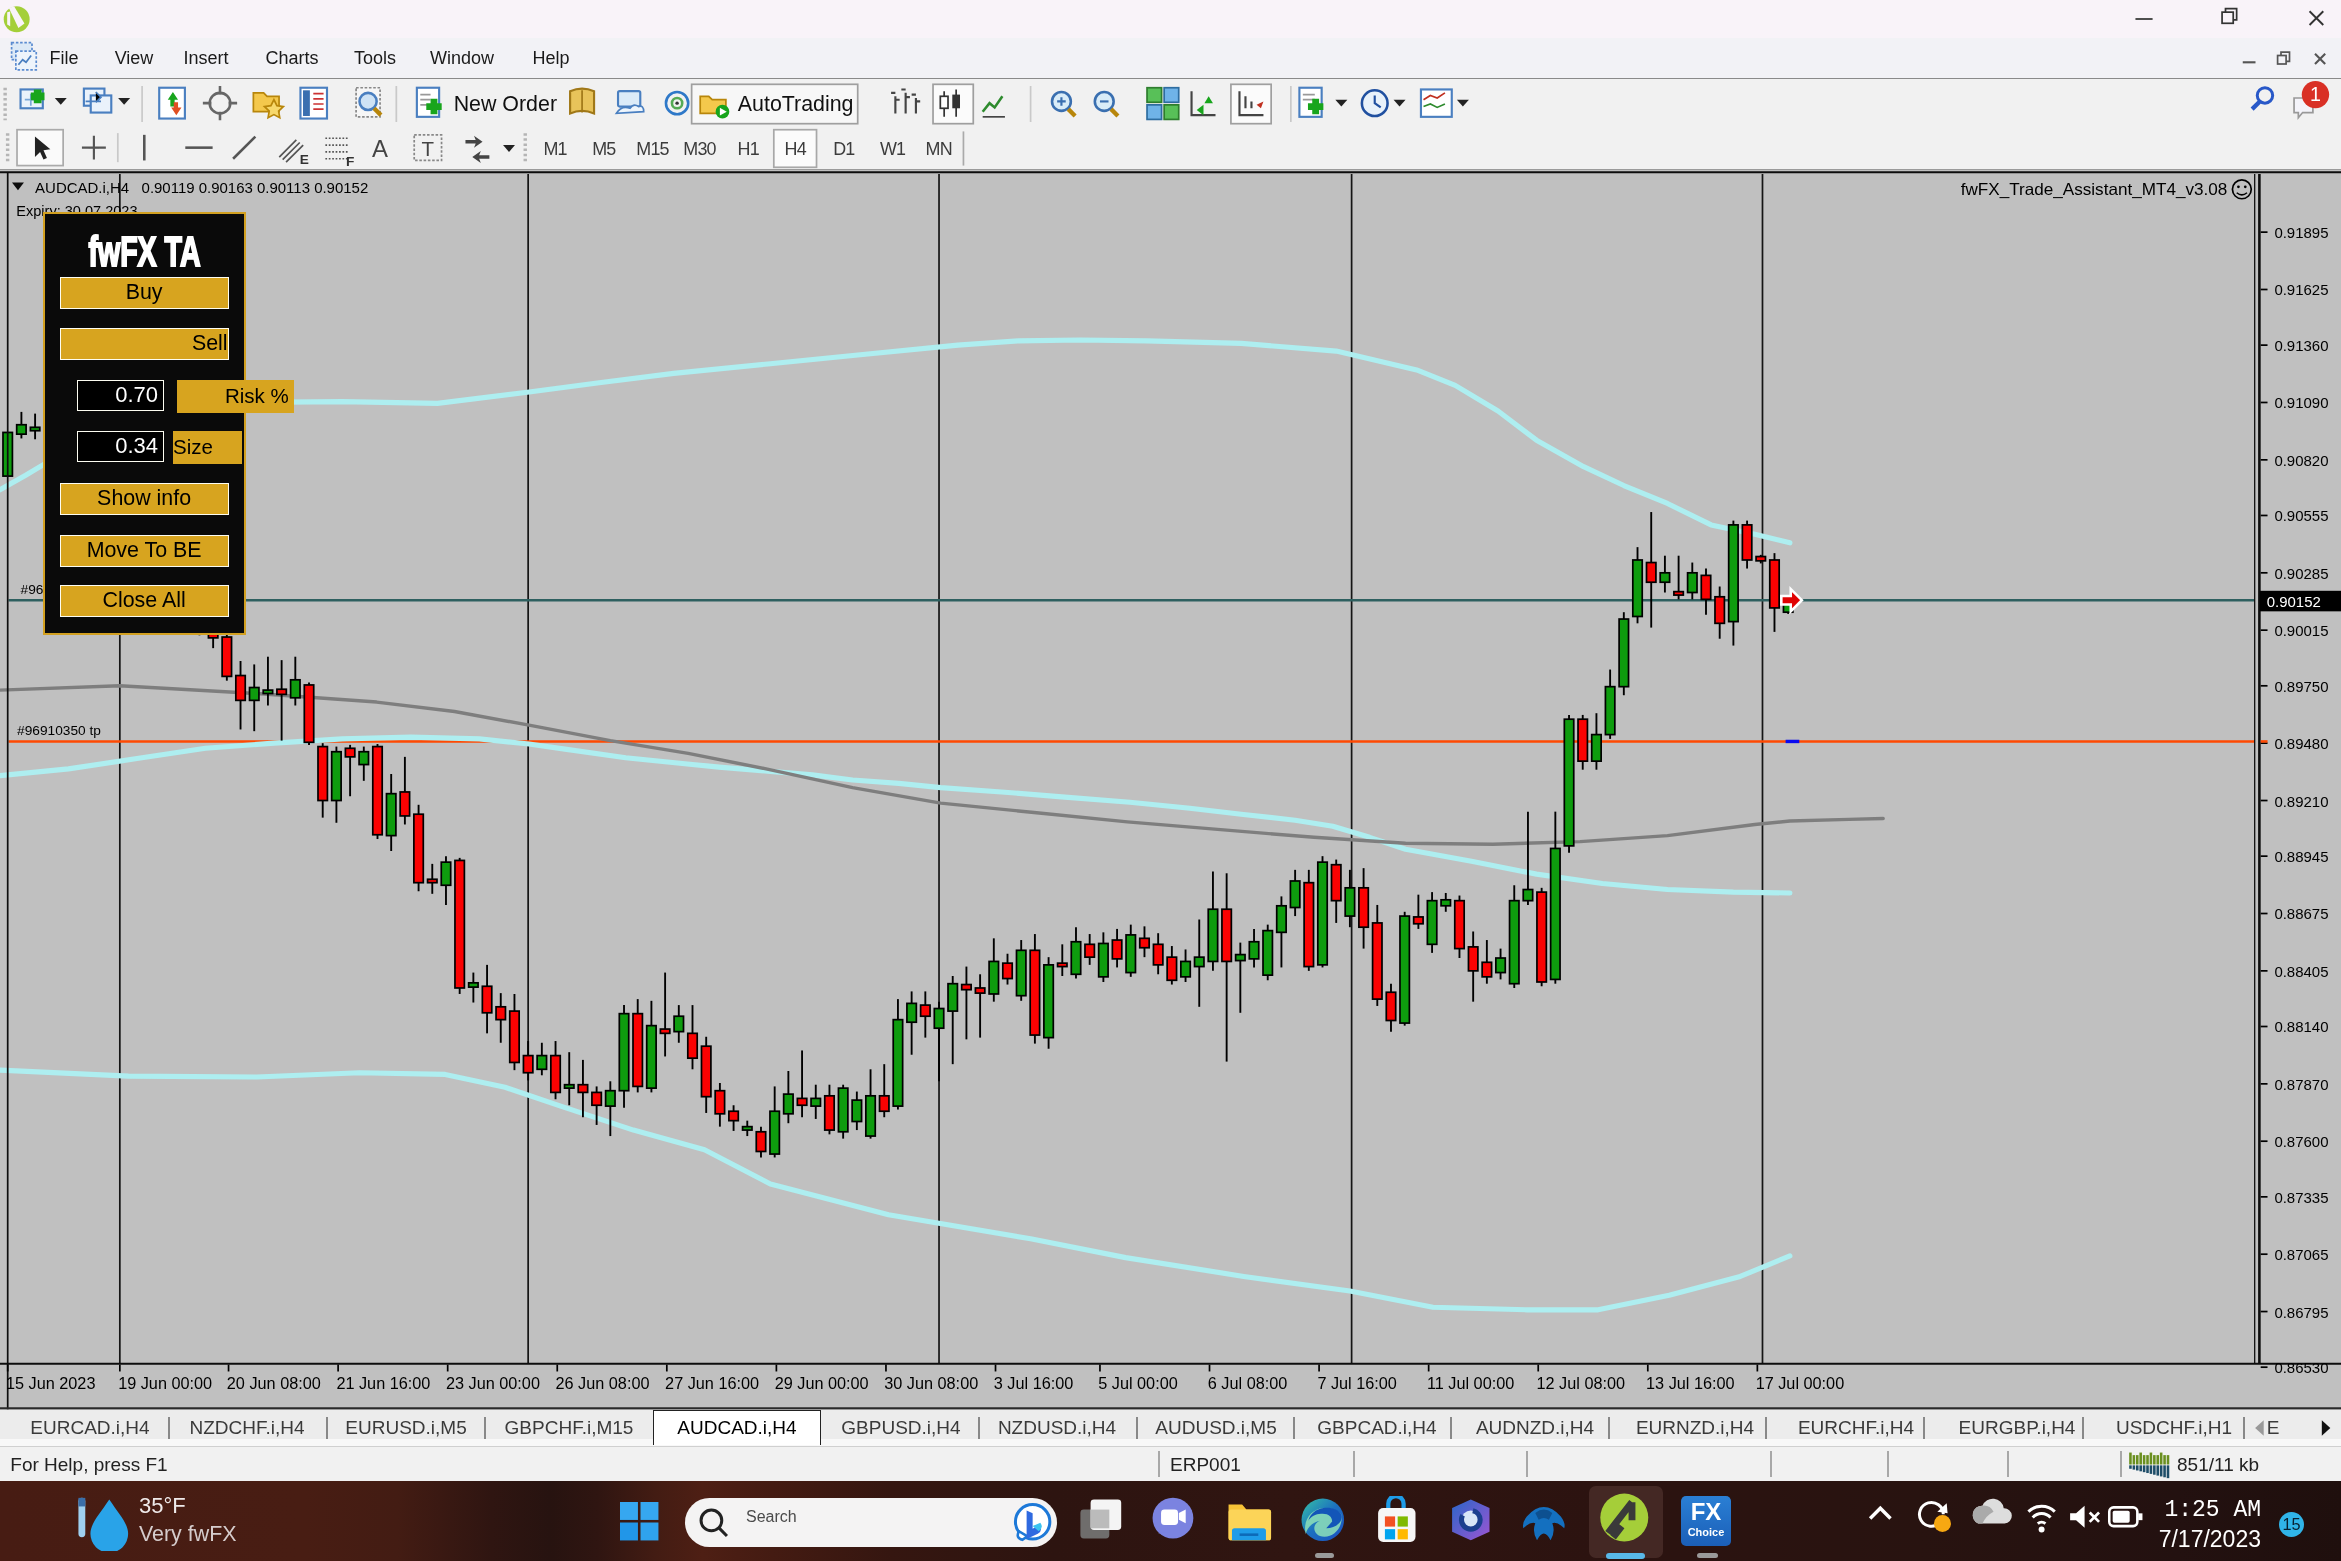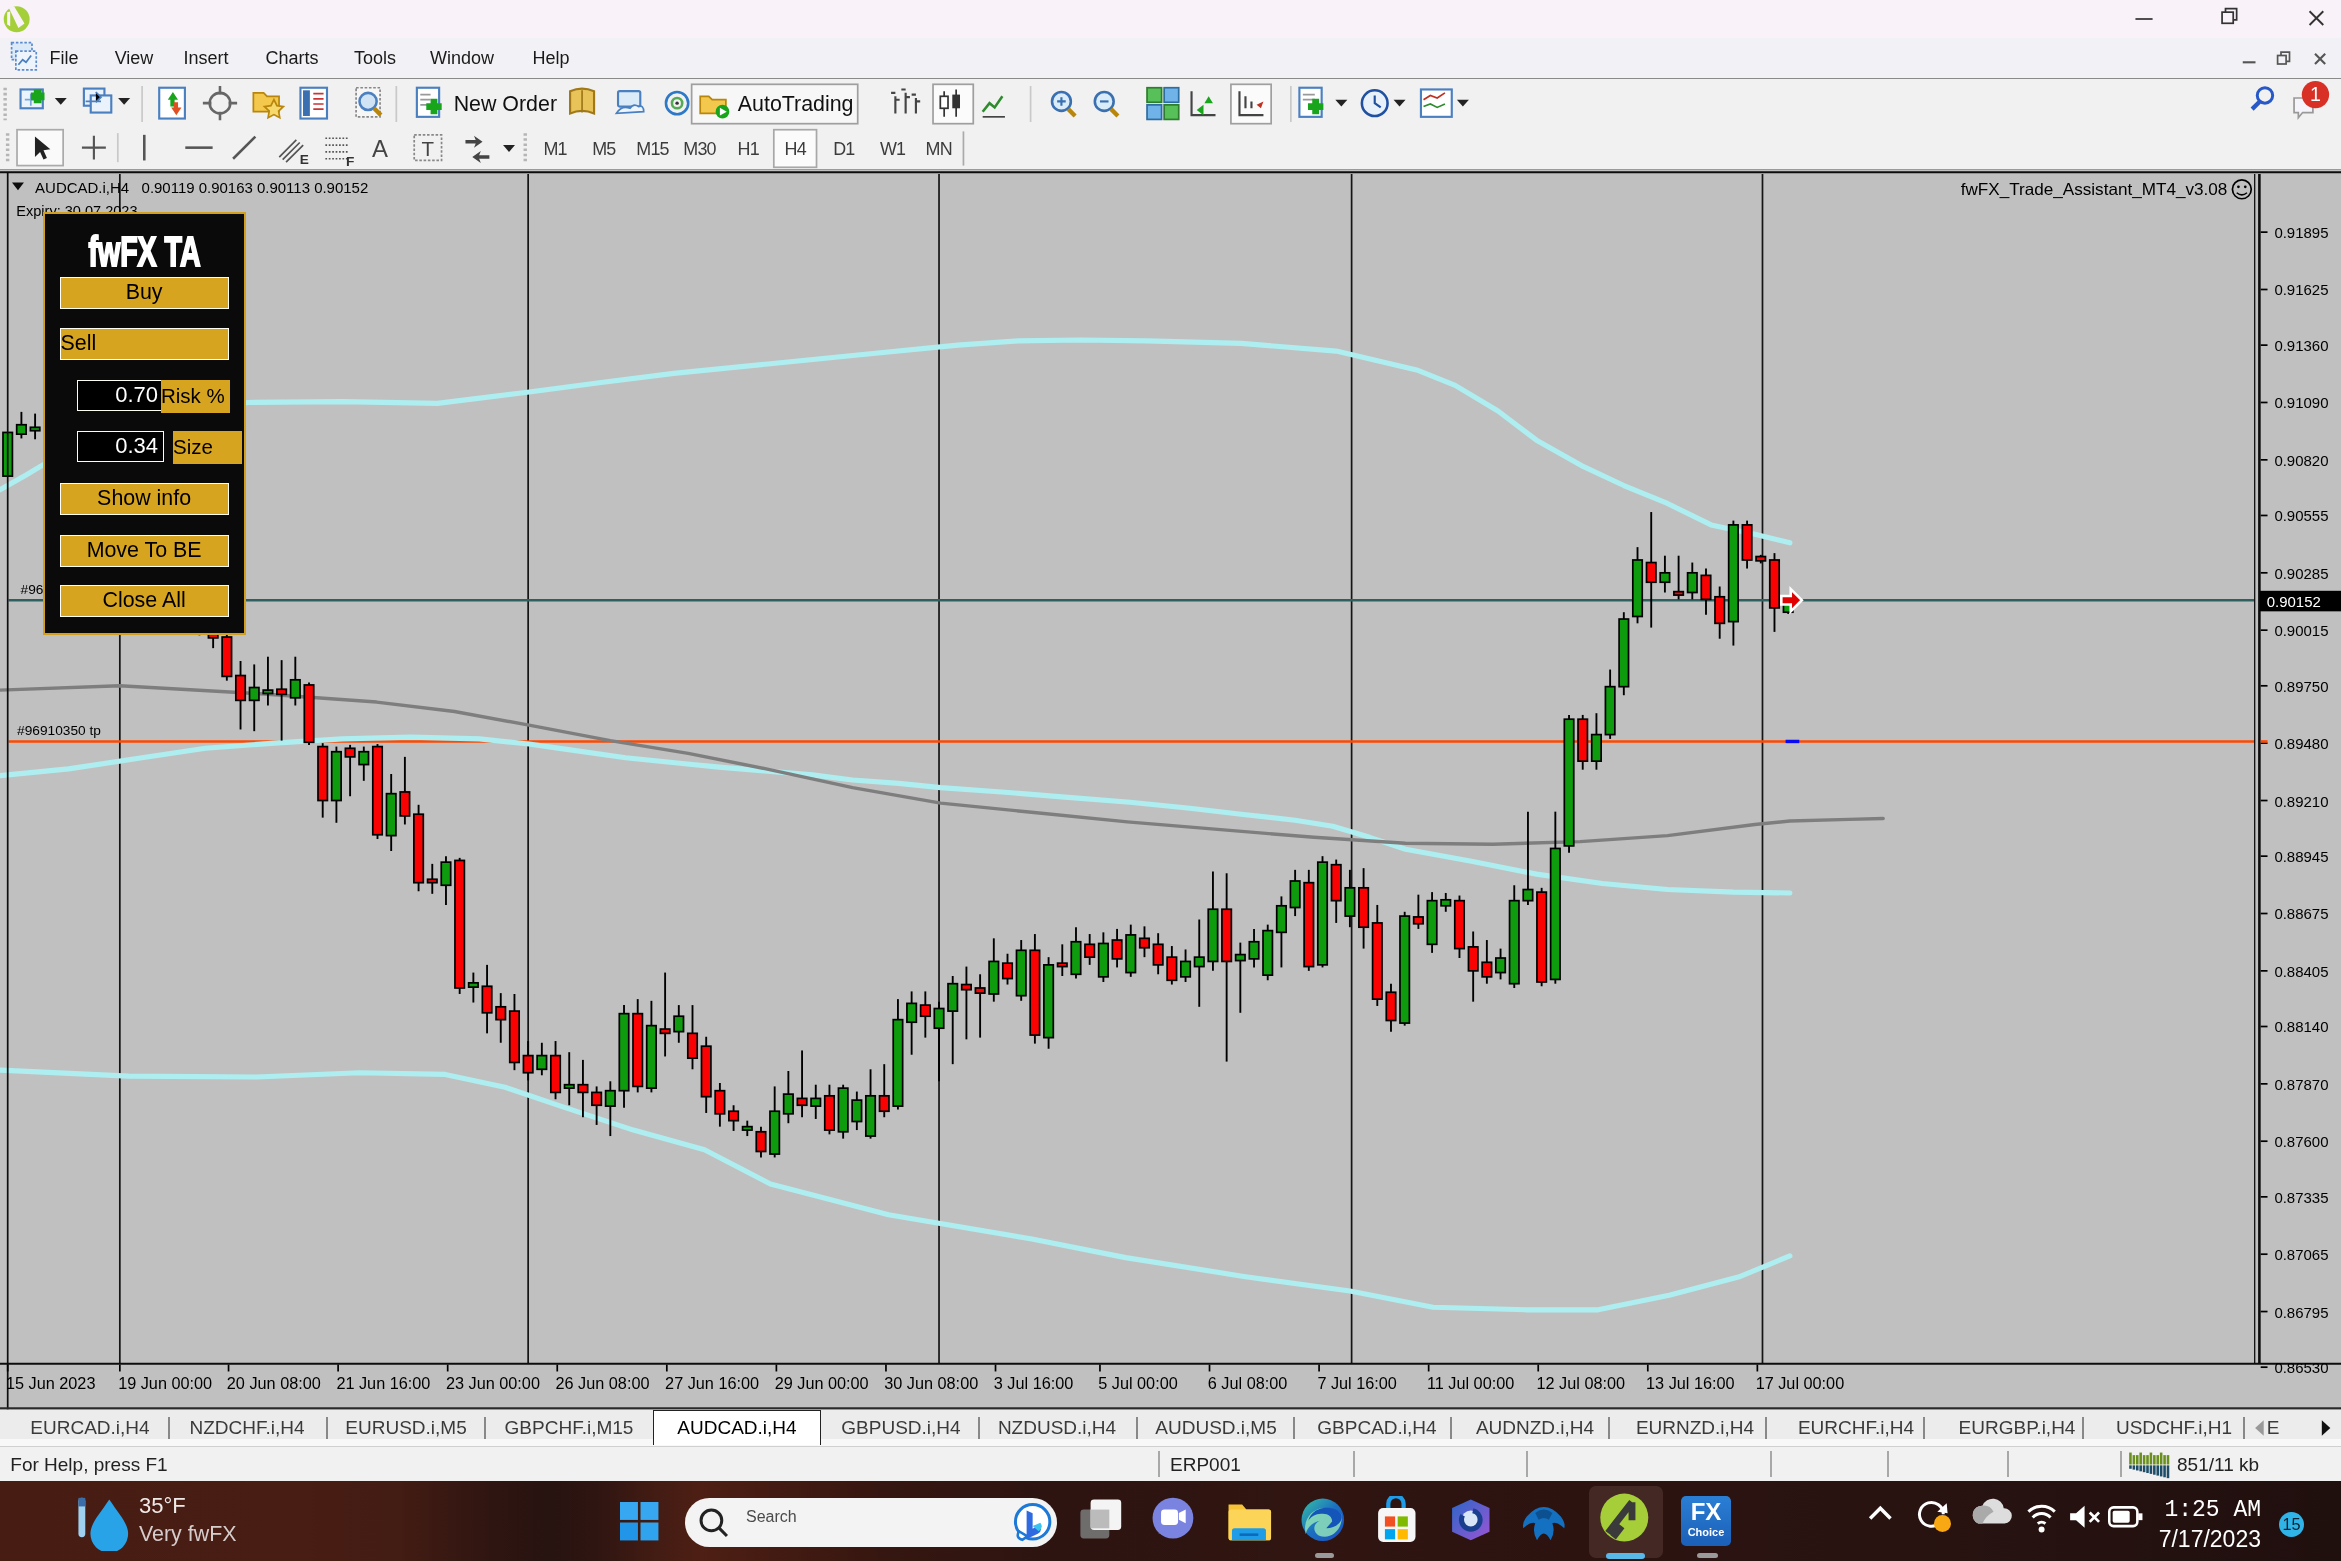--- a/index.html
+++ b/index.html
@@ -374,23 +374,23 @@
 <text x="20" y="858" font-size="16" fill="#000">#96910350 tp</text>
 <text x="2602" y="228" font-size="20" fill="#000" text-anchor="end">fwFX_Trade_Assistant_MT4_v3.08</text>
 <circle cx="2619" cy="221" r="11" fill="none" stroke="#000" stroke-width="2"></circle>
 <circle cx="2615" cy="218" r="1.6" fill="#000"></circle>
     <circle cx="2623" cy="218" r="1.6" fill="#000"></circle>
 <path d="M2613 225 Q2619 230 2625 225" fill="none" stroke="#000" stroke-width="1.8"></path>
 </svg>
 <div style="position:absolute;left:43px;top:212px;width:199px;height:419px;background:#0a0a0a;border:2.6px solid #d2a021;">
 <div style="position:absolute;left:0;top:13.7px;width:100%;text-align:center;color:#fff;font-size:42px;font-weight:bold;-webkit-text-stroke:2.1px #fff;transform:scaleX(0.68);letter-spacing:0px;">fwFX TA</div>
 <div style="position:absolute;left:14.6px;top:63px;width:167px;height:30px;background:#d7a41f;border:1.7px solid #fdfdf2;color:#000;font-size:21.4px;text-align:center;line-height:29px;">Buy</div>
-    <div style="position:absolute;left:14.6px;top:114px;width:167px;height:30px;background:#d7a41f;border:1.7px solid #fdfdf2;color:#000;font-size:21.4px;text-align:left;line-height:29px;">Sell</div>
+    <div style="position:absolute;left:14.6px;top:114px;width:167px;height:30px;background:#d7a41f;border:1.7px solid #fdfdf2;color:#000;font-size:21.4px;text-align:right;line-height:29px;">Sell</div>
 <div style="position:absolute;left:32px;top:166px;width:80px;height:29px;background:#000;border:1.7px solid #fdfdf2;color:#fff;font-size:22px;text-align:right;line-height:28px;padding-right:5.1px;">0.70</div>
-    <div style="position:absolute;left:116px;top:166px;width:69px;height:33px;background:#d7a41f;color:#000;font-size:20.5px;line-height:32px;white-space:nowrap;overflow:visible;">Risk %</div>
+    <div style="position:absolute;left:132px;top:166px;width:69px;height:33px;background:#d7a41f;color:#000;font-size:20.5px;line-height:32px;white-space:nowrap;overflow:visible;padding-left:48px;">Risk %</div>
     <div style="position:absolute;left:32px;top:217px;width:80px;height:29px;background:#000;border:1.7px solid #fdfdf2;color:#fff;font-size:22px;text-align:right;line-height:28px;padding-right:5.1px;">0.34</div>
     <div style="position:absolute;left:128px;top:217px;width:69px;height:33px;background:#d7a41f;color:#000;font-size:20.5px;line-height:32px;white-space:nowrap;overflow:visible;">Size</div>
 <div style="position:absolute;left:14.6px;top:269px;width:167px;height:30px;background:#d7a41f;border:1.7px solid #fdfdf2;color:#000;font-size:21.4px;text-align:center;line-height:29px;">Show info</div>
     <div style="position:absolute;left:14.6px;top:321px;width:167px;height:30px;background:#d7a41f;border:1.7px solid #fdfdf2;color:#000;font-size:21.4px;text-align:center;line-height:29px;">Move To BE</div>
     <div style="position:absolute;left:14.6px;top:371px;width:167px;height:30px;background:#d7a41f;border:1.7px solid #fdfdf2;color:#000;font-size:21.4px;text-align:center;line-height:29px;">Close All</div>
 </div>
 <div style="position:absolute;left:0;top:0;width:2342px;height:38px;background:#f9f3f9;">
 <svg width="38" height="38" style="position:absolute;left:1.7px;top:1.7px" viewBox="0 0 44 44">
       <circle cx="17" cy="20" r="15" fill="#a4cf39"></circle>
       <polygon points="8,7 14,5 26,25 19,30" fill="#f9f3f9"></polygon>

